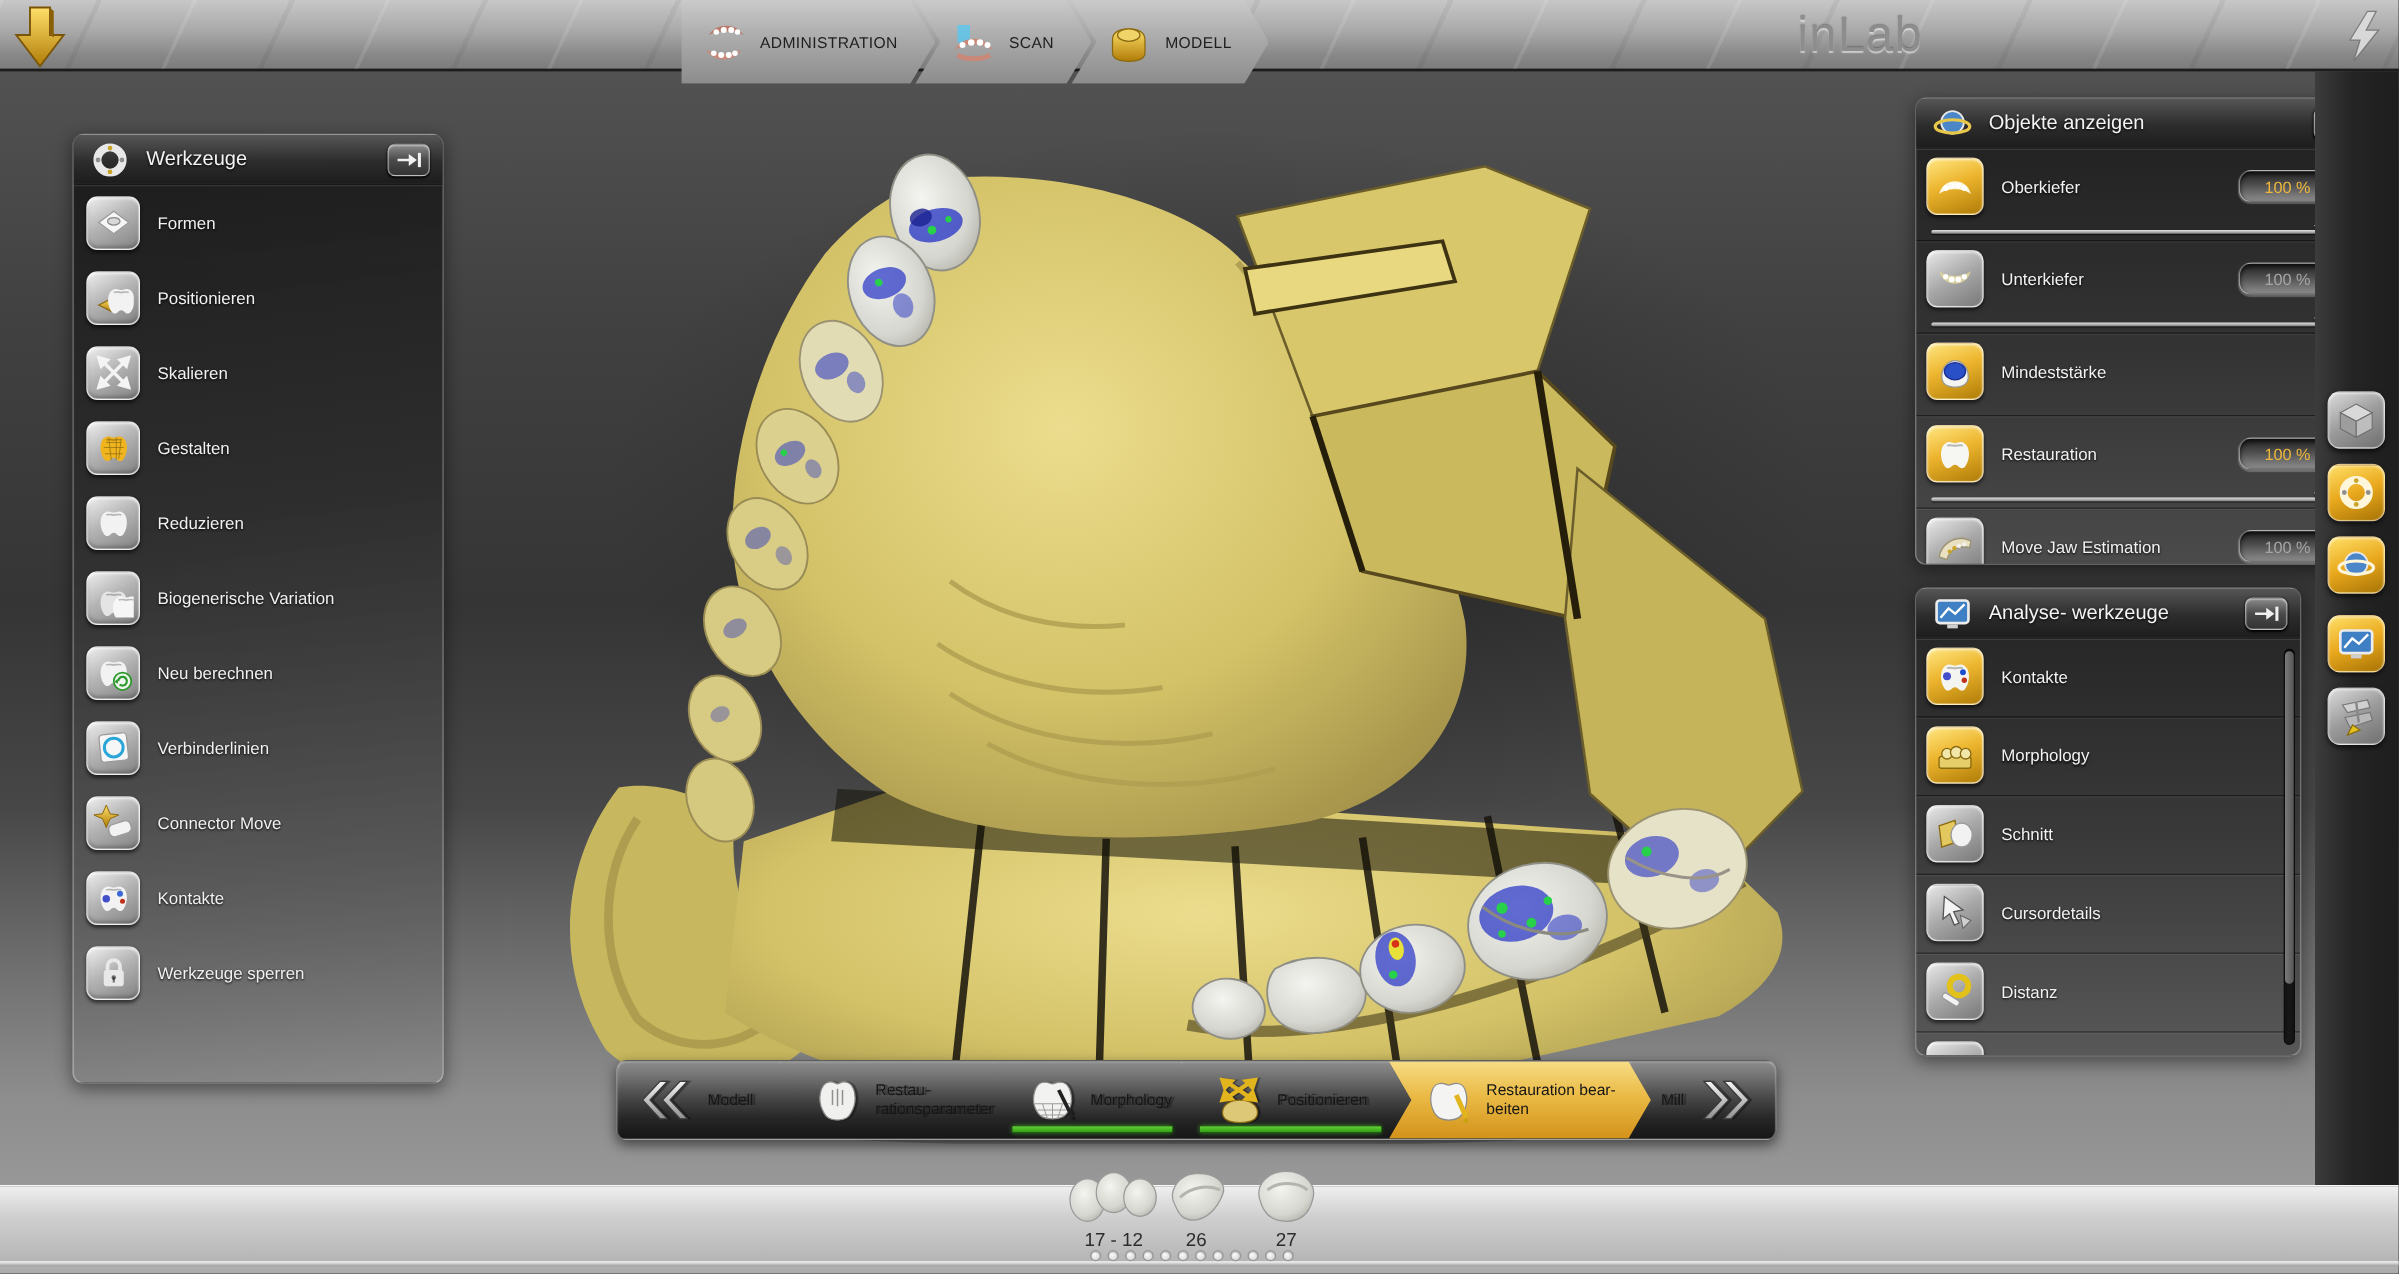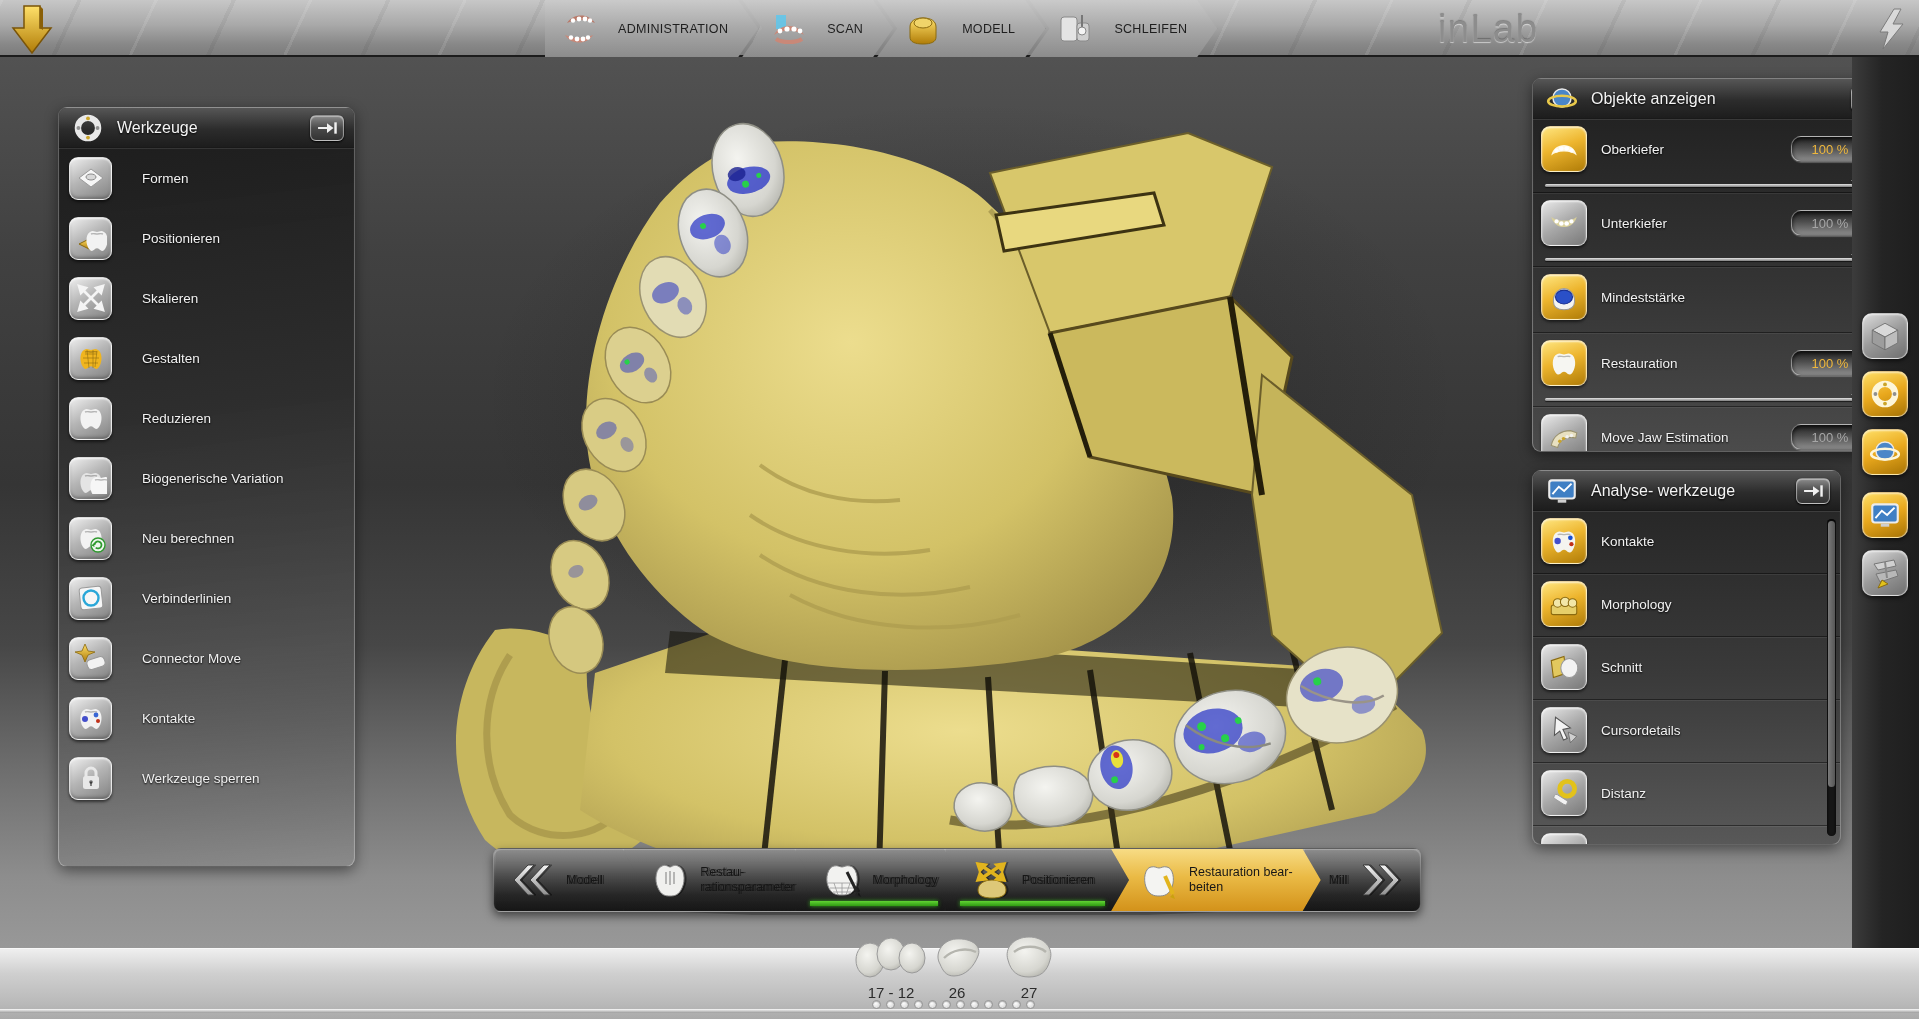--- a/index.html
+++ b/index.html
@@ -19,21 +19,21 @@
     border-bottom:2px solid #1c1c1c; }
   #topbar .sheen { position:absolute; inset:0;
     background:repeating-linear-gradient(115deg, rgba(255,255,255,.10) 0 3px, rgba(255,255,255,0) 3px 70px, rgba(0,0,0,.05) 70px 74px, rgba(0,0,0,0) 74px 140px); }
   #back-arrow { position:absolute; left:10px; top:3px; width:46px; height:54px; cursor:pointer; }
   #logo { position:absolute; left:1408px; top:7px; width:160px; text-align:center;
     font-size:39px; color:#8d8d8d; letter-spacing:1px;
     text-shadow:0 1px 1px rgba(255,255,255,.55), 0 -1px 1px rgba(0,0,0,.25); }
   #power-icon { position:absolute; left:1870px; top:6px; width:42px; height:46px; }
 
   #top-nav { position:absolute; left:545px; top:0; height:57px; display:flex; }
-  .ttab { position:relative; height:57px; display:flex; align-items:center; gap:19px;
+  .ttab { position:relative; height:67px; display:flex; align-items:center; gap:9px;
     padding:0 30px 0 26px; margin-left:-16px;
     background:linear-gradient(180deg,#cacaca 0%,#a8a8a8 50%,#8c8c8c 100%);
     clip-path:polygon(0 0, calc(100% - 20px) 0, 100% 50%, calc(100% - 20px) 100%, 0 100%, 20px 50%);
     filter:drop-shadow(2px 0 0 rgba(60,60,60,.55)); }
   .ttab.first { margin-left:0; padding-left:14px;
     clip-path:polygon(0 0, calc(100% - 20px) 0, 100% 50%, calc(100% - 20px) 100%, 0 100%); }
   .ttab.active { background:linear-gradient(180deg,#f6dc80 0%,#e7b336 55%,#c5880d 100%); }
   .ttab .tlabel { font-size:12.5px; color:#1e1e1e; letter-spacing:.3px; white-space:nowrap; }
   .ttab svg { width:40px; height:40px; flex:none; }
   .z5{z-index:5}.z4{z-index:4}.z3{z-index:3}.z2{z-index:2}.z1{z-index:1}
@@ -46,21 +46,21 @@
     border-bottom:1px solid rgba(0,0,0,.7); box-shadow:0 1px 0 rgba(255,255,255,.10); }
   .panel-hd .ptitle { flex:1; font-size:16px; color:#f4f4f4; text-shadow:0 1px 2px #000; }
   .panel-hd svg.hicon { width:34px; height:34px; flex:none; }
   .collapse-btn { width:34px; height:26px; border-radius:6px; flex:none;
     background:linear-gradient(180deg,#8b8b8b,#4a4a4a 50%,#333);
     border:1px solid rgba(255,255,255,.45); box-shadow:inset 0 1px 1px rgba(255,255,255,.4),0 1px 2px #000;
     display:flex; align-items:center; justify-content:center; cursor:pointer; }
 
   #tools-panel { left:58px; top:107px; width:297px; height:760px;
     background:linear-gradient(173deg, rgba(26,26,26,.96) 0%, rgba(45,45,45,.92) 40%, rgba(84,84,84,.75) 72%, rgba(140,140,140,.35) 100%); }
-  .tool-row { display:flex; align-items:center; gap:30px; height:60px; padding:0 10px; cursor:pointer; }
+  .tool-row { display:flex; align-items:center; gap:14px; height:60px; padding:0 10px; cursor:pointer; }
   .tool-row .tico { width:43px; height:43px; border-radius:9px; flex:none;
     background:linear-gradient(150deg,#efefef 0%,#b5b5b5 45%,#828282 100%);
     border:1px solid rgba(255,255,255,.65);
     box-shadow:inset 0 1px 2px rgba(255,255,255,.8), inset 0 -2px 3px rgba(0,0,0,.25), 0 2px 3px rgba(0,0,0,.55);
     display:flex; align-items:center; justify-content:center; }
   .tool-row .tlbl { font-size:13.5px; color:#f1f1f1; text-shadow:0 1px 2px #000; }
   .tico svg { width:32px; height:32px; }
 
   #objects-panel { left:1532px; top:78px; width:364px; height:374px;
     background:linear-gradient(180deg,#1f1f1f 0%,#343434 55%,#4b4b4b 100%); }
@@ -382,29 +382,20 @@
         </svg>
         <span class="tlabel">SCAN</span>
       </div>
       <div class="ttab z3">
         <svg viewBox="0 0 40 40">
           <path d="M7 18 C7 12 12 9 20 9 C28 9 33 12 33 18 L33 28 C33 33 28 35 20 35 C12 35 7 33 7 28 Z" fill="url(#goldg)" stroke="#8a6a10" stroke-width="1"></path>
           <ellipse cx="20" cy="14" rx="9" ry="5" fill="#f0d46a" stroke="#8a6a10" stroke-width="1"></ellipse>
         </svg>
         <span class="tlabel">MODELL</span>
       </div>
-      <div class="ttab z1">
-        <svg viewBox="0 0 40 40">
-          <rect x="6" y="8" width="16" height="24" rx="3" fill="#e4e4e4" stroke="#8a8a8a"></rect>
-          <rect x="22" y="14" width="12" height="18" rx="3" fill="#cfcfcf" stroke="#8a8a8a"></rect>
-          <line x1="27" y1="6" x2="27" y2="20" stroke="#777" stroke-width="2"></line>
-          <circle cx="27" cy="22" r="4" fill="#f4f4f4" stroke="#888"></circle>
-        </svg>
-        <span class="tlabel">SCHLEIFEN</span>
-      </div>
     </div>
 
     <div id="logo">inLab</div>
 
     <svg id="power-icon" viewBox="0 0 42 46">
       <polygon points="24,3 10,26 18,26 13,43 33,18 23,18 31,3" fill="#dedede" opacity=".9" stroke="#777" stroke-width="1"></polygon>
     </svg>
   </div>
 
   <div id="tools-panel" class="panel">

